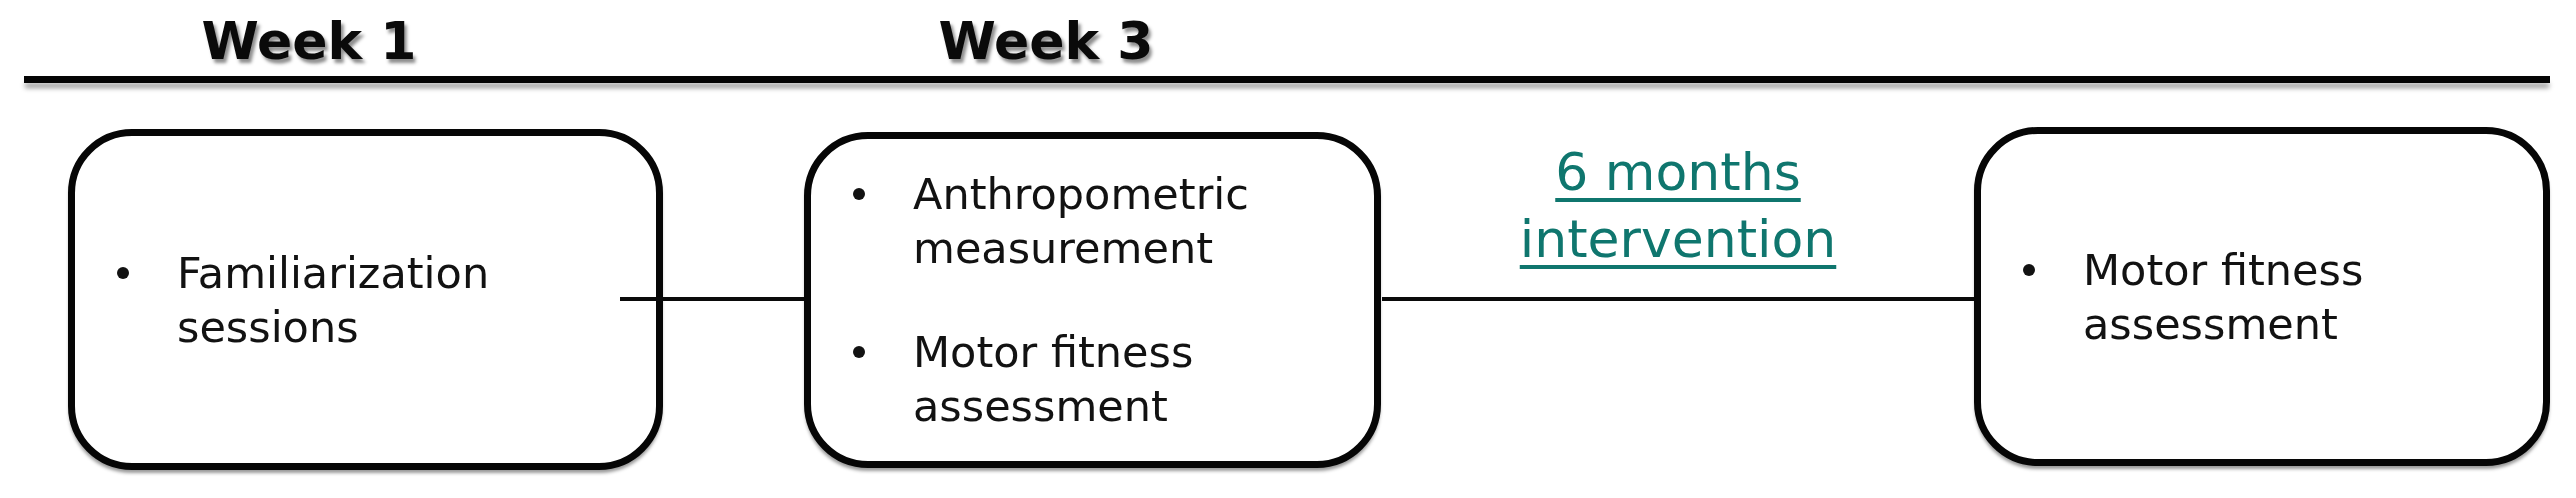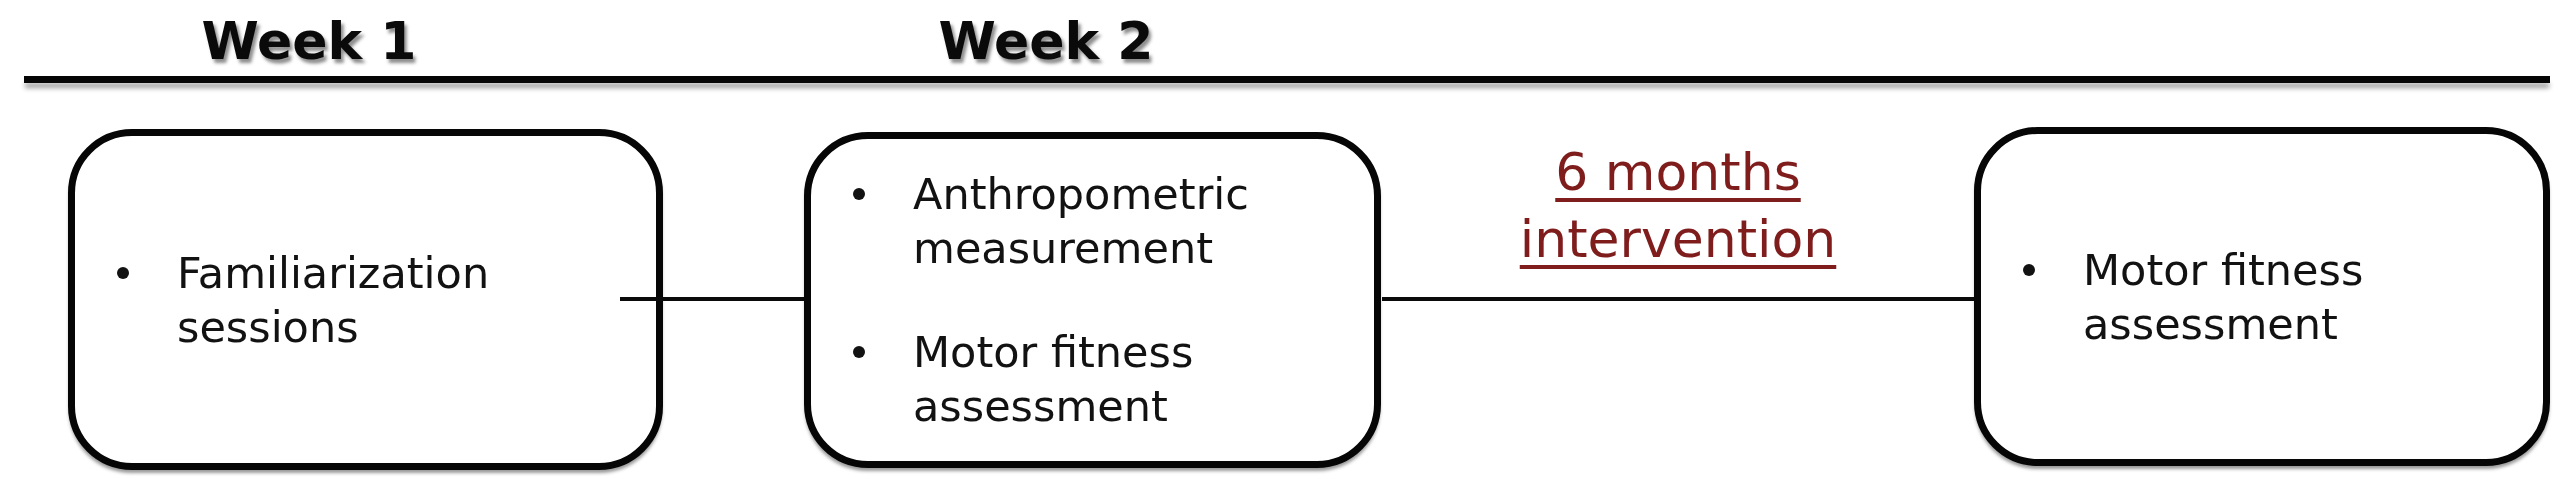--- a/index.html
+++ b/index.html
@@ -100,34 +100,34 @@
 
   
   .intervention-label {
     position: absolute;
     left: 1678px;
     top: 139px;
     transform: translateX(-50%);
     text-align: center;
     font-size: 52px;
     line-height: 67px;
-    color: #7f1d1d;
+    color: #0f766e;
     white-space: pre-line;
     text-decoration: underline;
     text-decoration-thickness: 3.5px;
     text-underline-offset: 7.8px;
   }
 </style>
 </head>
 <body>
 
 <div class="canvas">
 
   <div class="week-header w1">Week 1</div>
-  <div class="week-header w2">Week 2</div>
+  <div class="week-header w2">Week 3</div>
 
   <div class="timeline-rule"></div>
 
   <div class="stage-box b1">
     <ul class="item-list">
       <li class="item-row">
         <span class="bullet-dot"></span>
         <span class="item-text">Familiarization
 sessions</span>
       </li>

